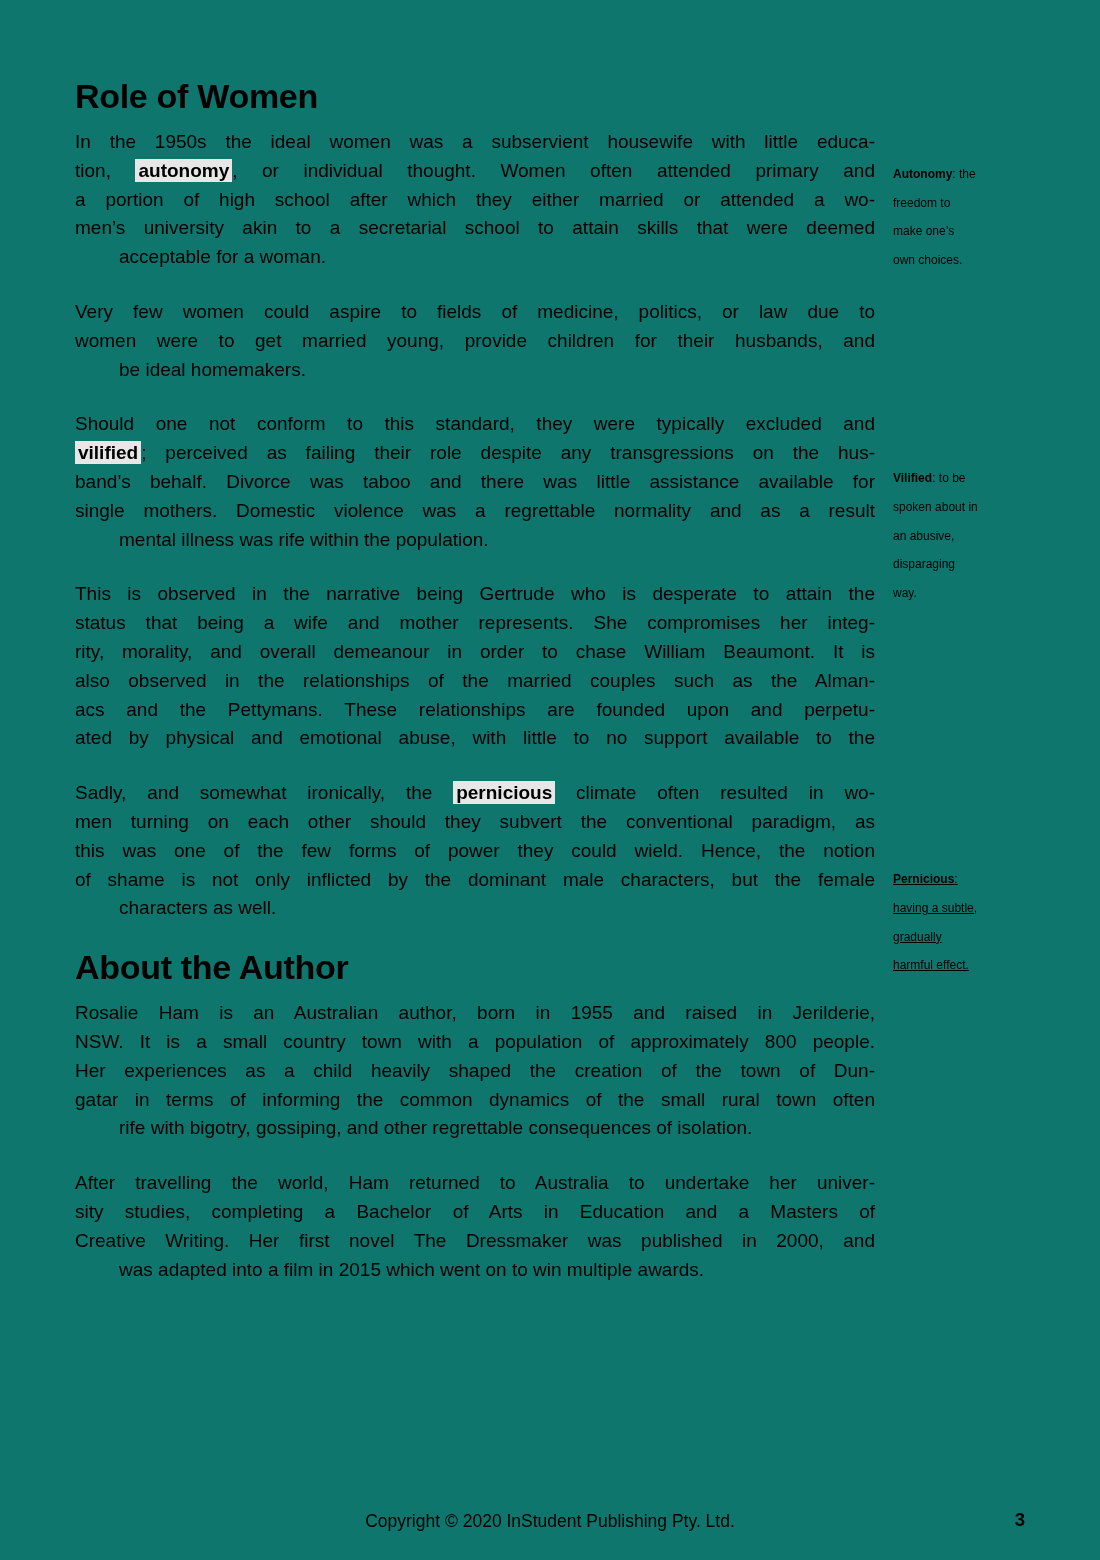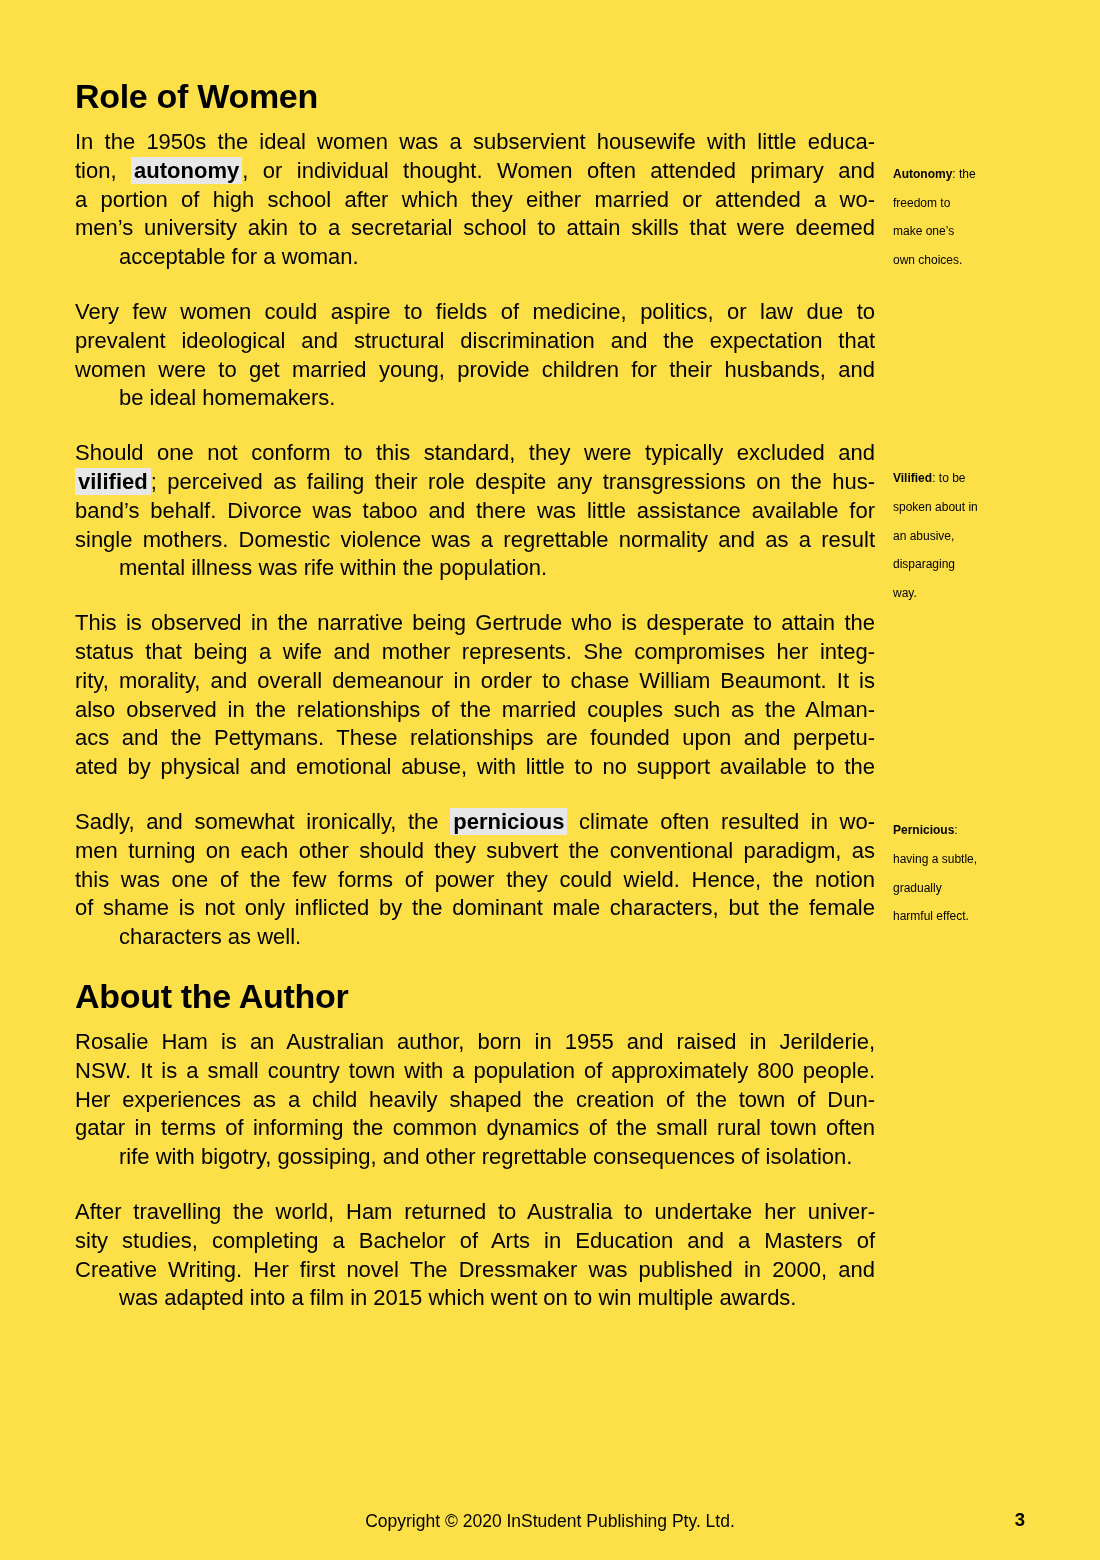--- a/index.html
+++ b/index.html
@@ -1,22 +1,22 @@
 <!DOCTYPE html>
 <html style="--hl: #e7e7e7;"><head>
 <meta charset="utf-8">
 <style>
   html,body{margin:0;padding:0;background:#ffffff;}
   .page{
-    position:relative;width:1100px;height:1560px;background:#fde047;
+    position:relative;width:1100px;height:1560px;background:#0f766e;
     font-family:"Liberation Sans",sans-serif;color:#000;overflow:hidden;
   }
   .content{position:absolute;left:75px;top:78px;width:800px;}
   .heading{font-size:34px;font-weight:bold;line-height:36px;margin:0 0 14px 0;letter-spacing:-0.3px;}
-  .para{margin:0 0 26px 0;font-size:22px;line-height:28.8px;}
+  .para{margin:0 0 26px 0;font-size:19px;line-height:28.8px;}
   .line{text-align:justify;text-align-last:justify;}
   .line.lastline{text-align-last:left;margin-left:44px;}
   .hl-term{font-weight:bold;background:var(--hl,#e7e7e7);padding:1px 3px;}
   .bold{font-weight:bold;}
   .italic{}
   .note{position:absolute;left:893px;width:145px;font-size:12px;line-height:28.8px;}
   .note-line{white-space:nowrap;}
   .footer-copyright{position:absolute;left:0;width:1100px;top:1511px;text-align:center;font-size:17.5px;}
   .page-number{position:absolute;right:75px;top:1509px;font-size:18.5px;font-weight:bold;}
 </style>
@@ -28,21 +28,20 @@
       <div class="heading">Role of Women</div>
       <div class="para">
         <div class="line"><span>In the 1950s the ideal women was a subservient housewife with little educa-</span></div>
         <div class="line"><span>tion, </span><span class="hl-term">autonomy</span><span>, or individual thought. Women often attended primary and</span></div>
         <div class="line"><span>a portion of high school after which they either married or attended a wo-</span></div>
         <div class="line"><span>men’s university akin to a secretarial school to attain skills that were deemed</span></div>
         <div class="line lastline"><span>acceptable for a woman.</span></div>
       </div>
       <div class="para">
         <div class="line"><span>Very few women could aspire to fields of medicine, politics, or law due to</span></div>
-        <div class="line"><span>prevalent ideological and structural discrimination and the expectation that</span></div>
         <div class="line"><span>women were to get married young, provide children for their husbands, and</span></div>
         <div class="line lastline"><span>be ideal homemakers.</span></div>
       </div>
       <div class="para">
         <div class="line"><span>Should one not conform to this standard, they were typically excluded and</span></div>
         <div class="line"><span class="hl-term">vilified</span><span>; perceived as failing their role despite any transgressions on the hus-</span></div>
         <div class="line"><span>band’s behalf. Divorce was taboo and there was little assistance available for</span></div>
         <div class="line"><span>single mothers. Domestic violence was a regrettable normality and as a result</span></div>
         <div class="line lastline"><span>mental illness was rife within the population.</span></div>
       </div>
@@ -84,19 +83,19 @@
       <div class="note-line"><span>make one’s</span></div>
       <div class="note-line"><span>own choices.</span></div>
     </div>
     <div class="note" style="top: 464px;">
       <div class="note-line"><span class="bold">Vilified</span><span>: to be</span></div>
       <div class="note-line"><span>spoken about in</span></div>
       <div class="note-line"><span>an abusive,</span></div>
       <div class="note-line"><span>disparaging</span></div>
       <div class="note-line"><span>way.</span></div>
     </div>
-    <div class="note" style="top: 816px;">
+    <div class="note" style="top: 865px; text-decoration: underline;">
       <div class="note-line"><span class="bold">Pernicious</span><span>:</span></div>
       <div class="note-line"><span>having a subtle,</span></div>
       <div class="note-line"><span>gradually</span></div>
       <div class="note-line"><span>harmful effect.</span></div>
     </div>
   </div>
 
 </body></html>

